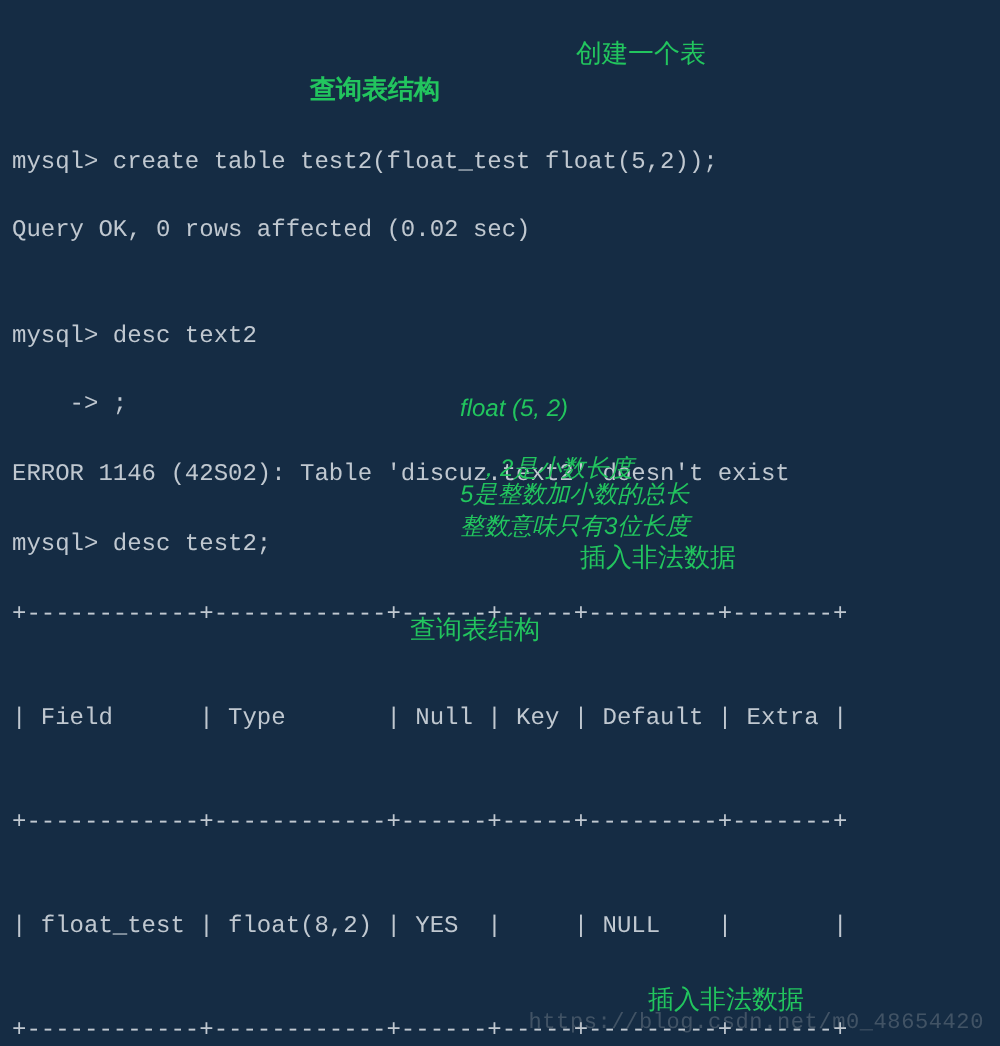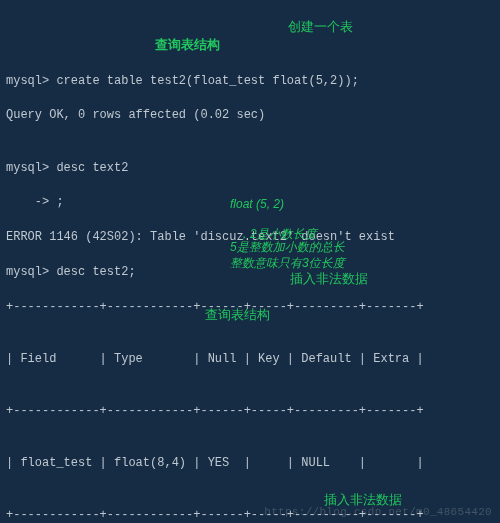--- a/index.html
+++ b/index.html
@@ -45,21 +45,21 @@
 <span class="line">mysql&gt; desc text2</span>
 <span class="line">    -&gt; ;</span>
 <span class="line">ERROR 1146 (42S02): Table 'discuz.text2' doesn't exist</span>
 <span class="line">mysql&gt; desc test2;</span>
 <span class="line">+------------+------------+------+-----+---------+-------+</span>
 <span class="line"></span>
 <span class="line">| Field      | Type       | Null | Key | Default | Extra |</span>
 <span class="line"></span>
 <span class="line">+------------+------------+------+-----+---------+-------+</span>
 <span class="line"></span>
-<span class="line">| float_test | float(8,4) | YES  |     | NULL    |       |</span>
+<span class="line">| float_test | float(8,2) | YES  |     | NULL    |       |</span>
 <span class="line"></span>
 <span class="line">+------------+------------+------+-----+---------+-------+</span>
 <span class="line"></span>
 
 <span class="line"></span>
 
 
 
 <span class="line"></span>
 

